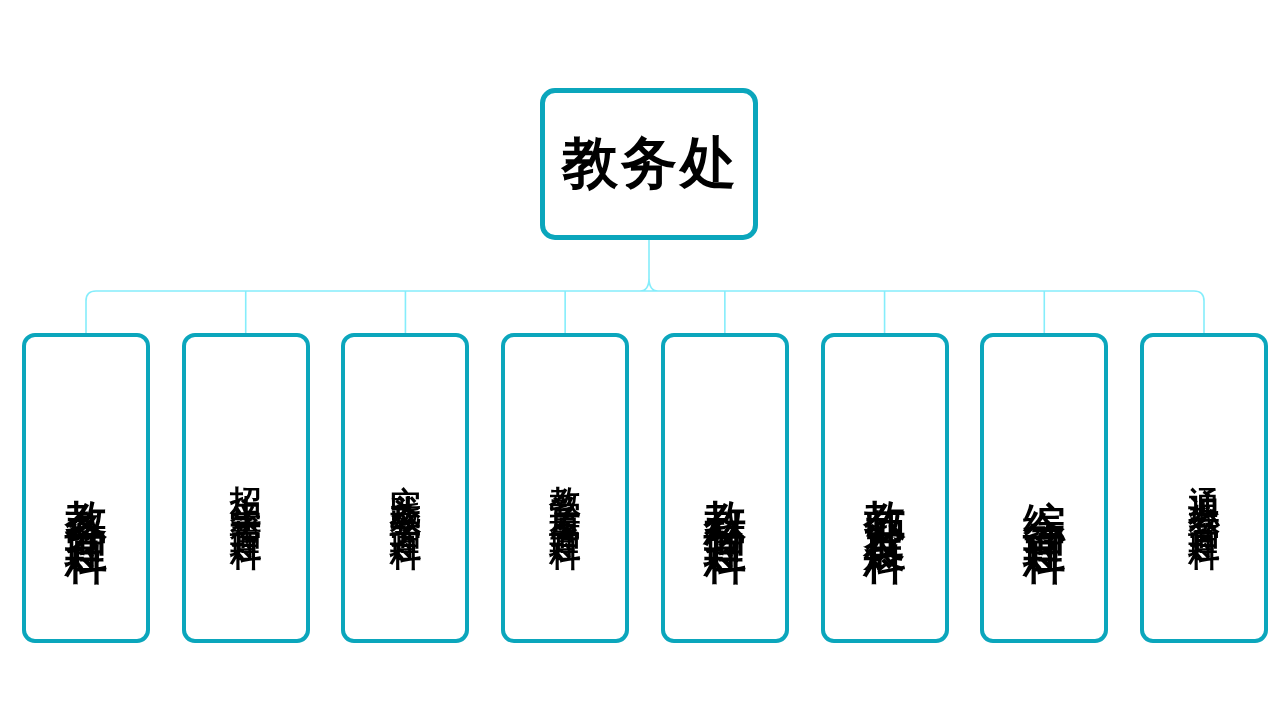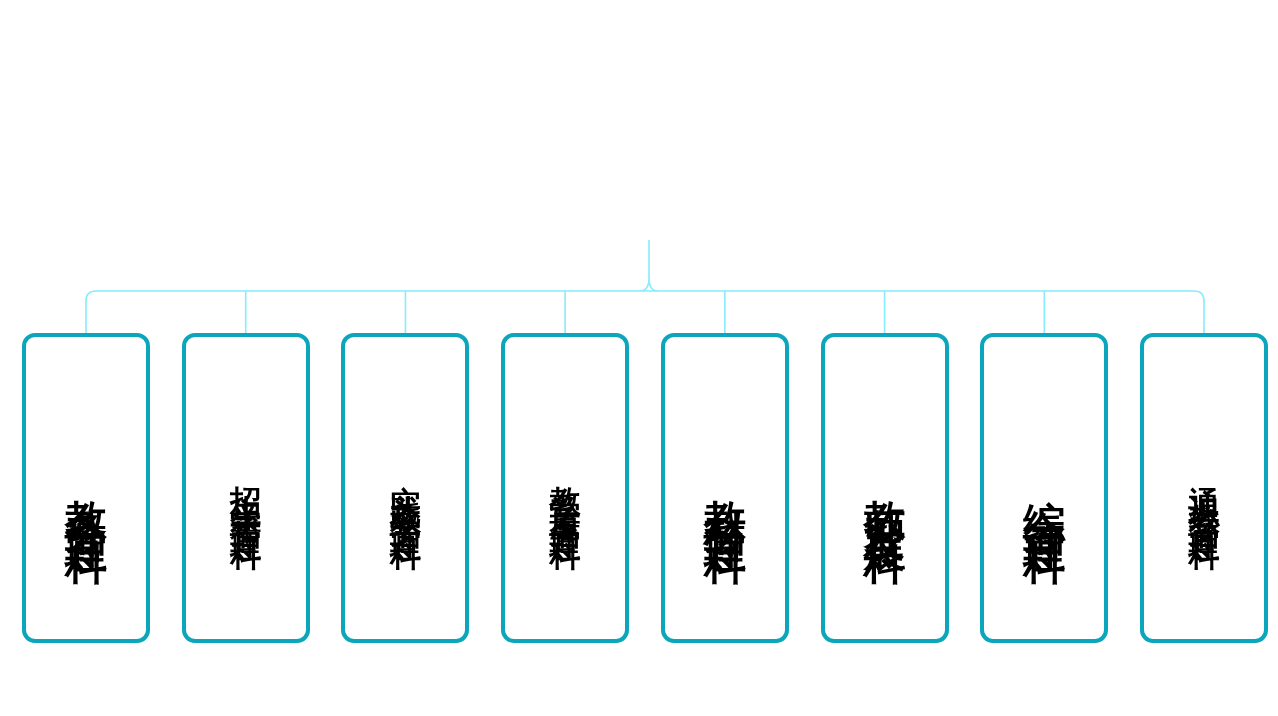--- a/index.html
+++ b/index.html
@@ -73,20 +73,23 @@
   }
 </style>
 </head>
 <body>
 
 <div id="stage">
   <svg id="connectors" width="1278" height="716">
       <path d="M 649 240 L 649 278 M 649 278 Q 649 291 640 291 M 649 278 Q 649 291 658 291 M 86 333 L 86 301 Q 86 291 96 291 L 1194 291 Q 1204 291 1204 301 L 1204 333 M 245.71428571428572 291 L 245.71428571428572 333 M 405.42857142857144 291 L 405.42857142857144 333 M 565.1428571428571 291 L 565.1428571428571 333 M 724.8571428571429 291 L 724.8571428571429 333 M 884.5714285714287 291 L 884.5714285714287 333 M 1044.2857142857142 291 L 1044.2857142857142 333 " fill="none" stroke="#85edfb" stroke-width="1.6"></path>
     </svg>
 
+  <div class="org-box" id="root-box">
+    <span id="root-label">教务处</span>
+  </div>
 
   <div id="children">
       <div class="org-box child-box" style="left: 22px;">
     <span class="child-label">教务管理科</span>
   </div>
       <div class="org-box child-box" style="left: 181.7px;">
     <span class="child-label small">招生学籍管理科</span>
   </div>
       <div class="org-box child-box" style="left: 341.4px;">
     <span class="child-label small">实践教学管理科</span>

